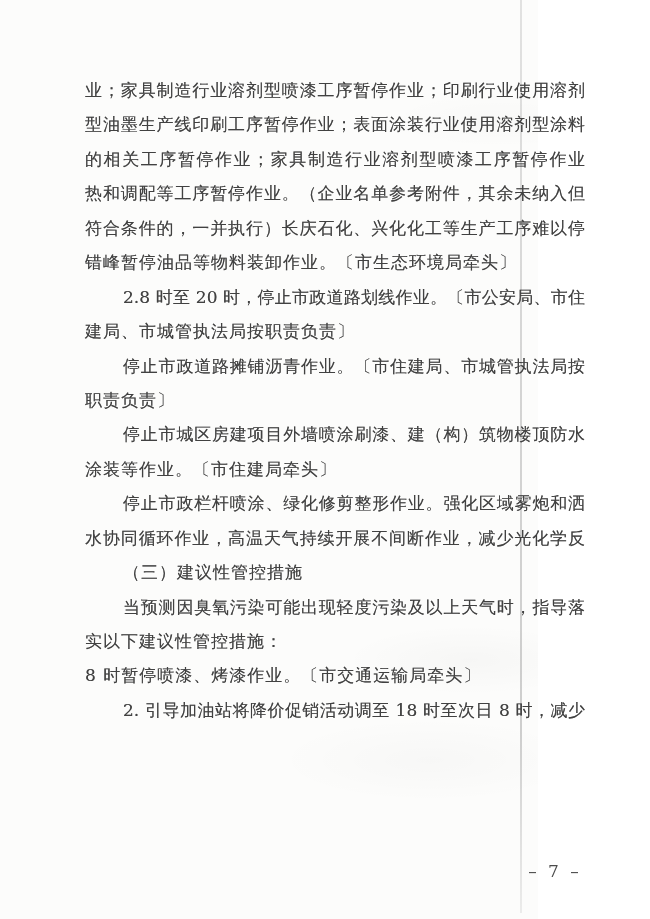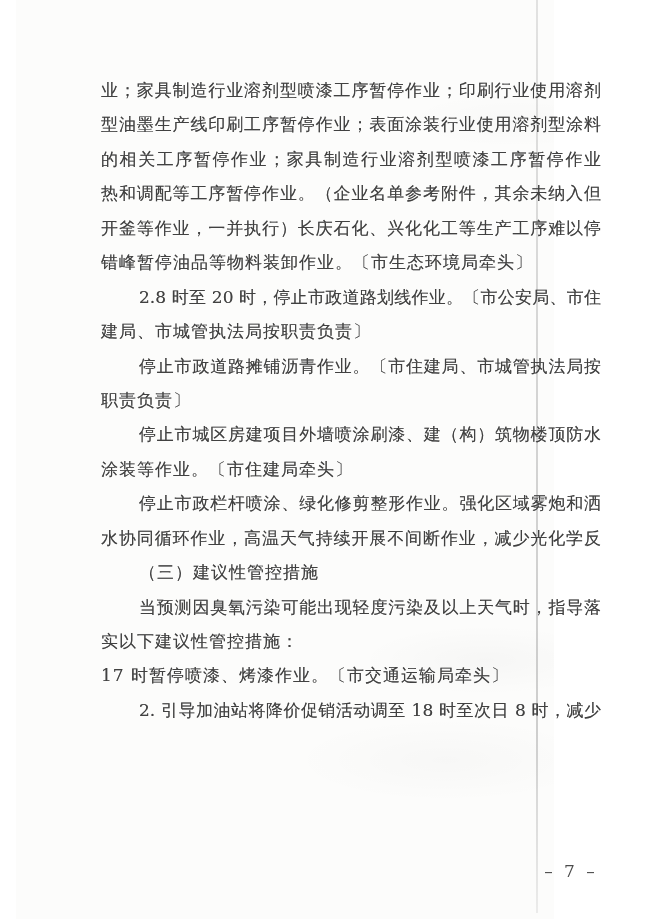--- a/index.html
+++ b/index.html
@@ -8,21 +8,21 @@
   }
   body {
     width: 650px;
     height: 919px;
     position: relative;
     overflow: hidden;
     font-family: "DejaVu Serif", serif;
   }
   .page {
     position: absolute;
-    left: 16px; top: 0;
+    left: 0; top: 0;
     width: 538px;
     height: 919px;
     background:
       radial-gradient(ellipse 180px 50px at 470px 660px, rgba(0,0,0,0.022), transparent 70%),
       radial-gradient(ellipse 220px 60px at 430px 760px, rgba(0,0,0,0.018), transparent 70%),
       radial-gradient(ellipse 160px 40px at 500px 120px, rgba(0,0,0,0.015), transparent 70%),
       #fcfcfb;
   }
   .fold-line {
     position: absolute;
@@ -80,32 +80,32 @@
 
 <div class="page">
 
   <div class="fold-line"></div>
 
   <div class="text-block">
     <div class="line">业；家具制造行业溶剂型喷漆工序暂停作业；印刷行业使用溶剂</div>
     <div class="line">型油墨生产线印刷工序暂停作业；表面涂装行业使用溶剂型涂料</div>
     <div class="line">的相关工序暂停作业；家具制造行业溶剂型喷漆工序暂停作业</div>
     <div class="line">热和调配等工序暂停作业。（企业名单参考附件，其余未纳入但</div>
-    <div class="line">开釜等作业，一并执行）长庆石化、兴化化工等生产工序难以停</div>
+    <div class="line">符合条件的，一并执行）长庆石化、兴化化工等生产工序难以停</div>
     <div class="line last">错峰暂停油品等物料装卸作业。〔市生态环境局牵头〕</div>
     <div class="line indent">2.8 时至 20 时，停止市政道路划线作业。〔市公安局、市住</div>
     <div class="line last">建局、市城管执法局按职责负责〕</div>
     <div class="line indent">停止市政道路摊铺沥青作业。〔市住建局、市城管执法局按</div>
     <div class="line last">职责负责〕</div>
     <div class="line indent">停止市城区房建项目外墙喷涂刷漆、建（构）筑物楼顶防水</div>
     <div class="line last">涂装等作业。〔市住建局牵头〕</div>
     <div class="line indent">停止市政栏杆喷涂、绿化修剪整形作业。强化区域雾炮和洒</div>
     <div class="line">水协同循环作业，高温天气持续开展不间断作业，减少光化学反</div>
     <div class="line indent last">（三）建议性管控措施</div>
     <div class="line indent">当预测因臭氧污染可能出现轻度污染及以上天气时，指导落</div>
     <div class="line last">实以下建议性管控措施：</div>
-    <div class="line last">17 时暂停喷漆、烤漆作业。〔市交通运输局牵头〕</div>
+    <div class="line last">8 时暂停喷漆、烤漆作业。〔市交通运输局牵头〕</div>
     <div class="line indent">2. 引导加油站将降价促销活动调至 18 时至次日 8 时，减少</div>
   </div>
 
   <div class="footer-page-number">– 7 –</div>
 
 </div>
 
 </body></html>

